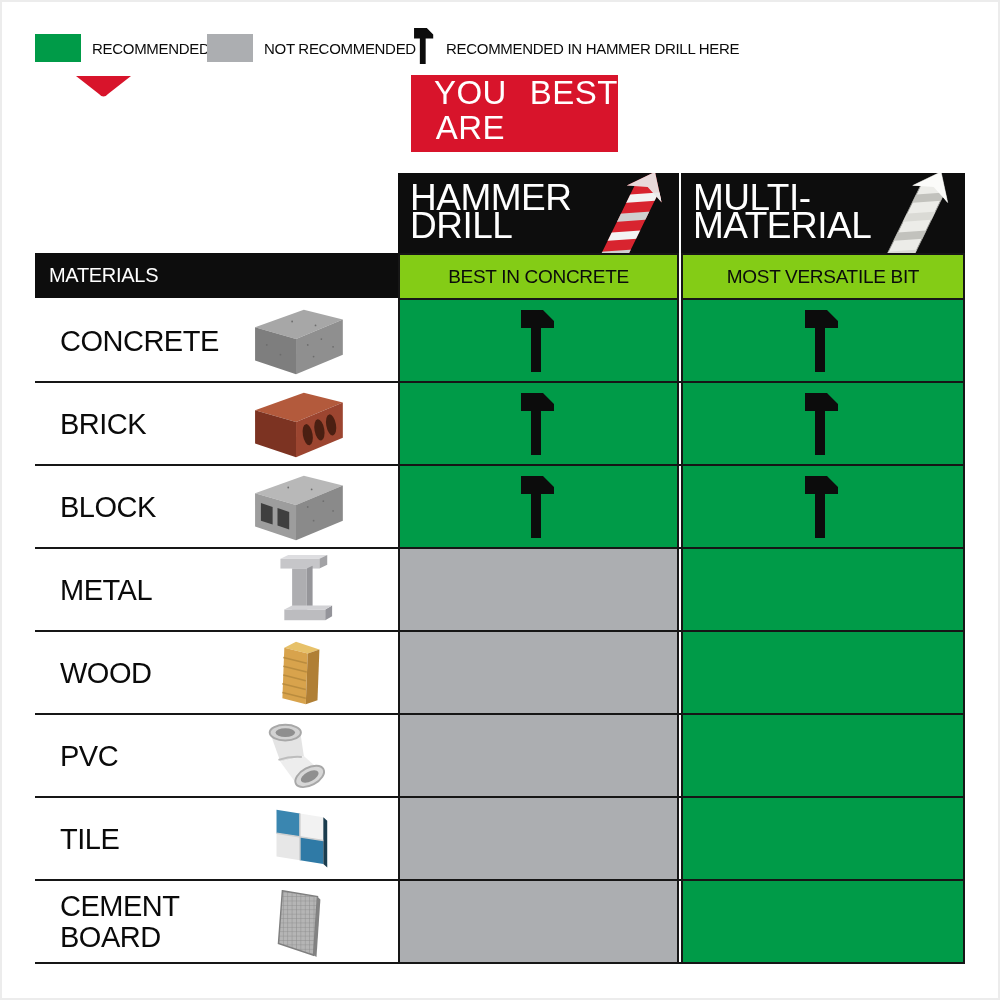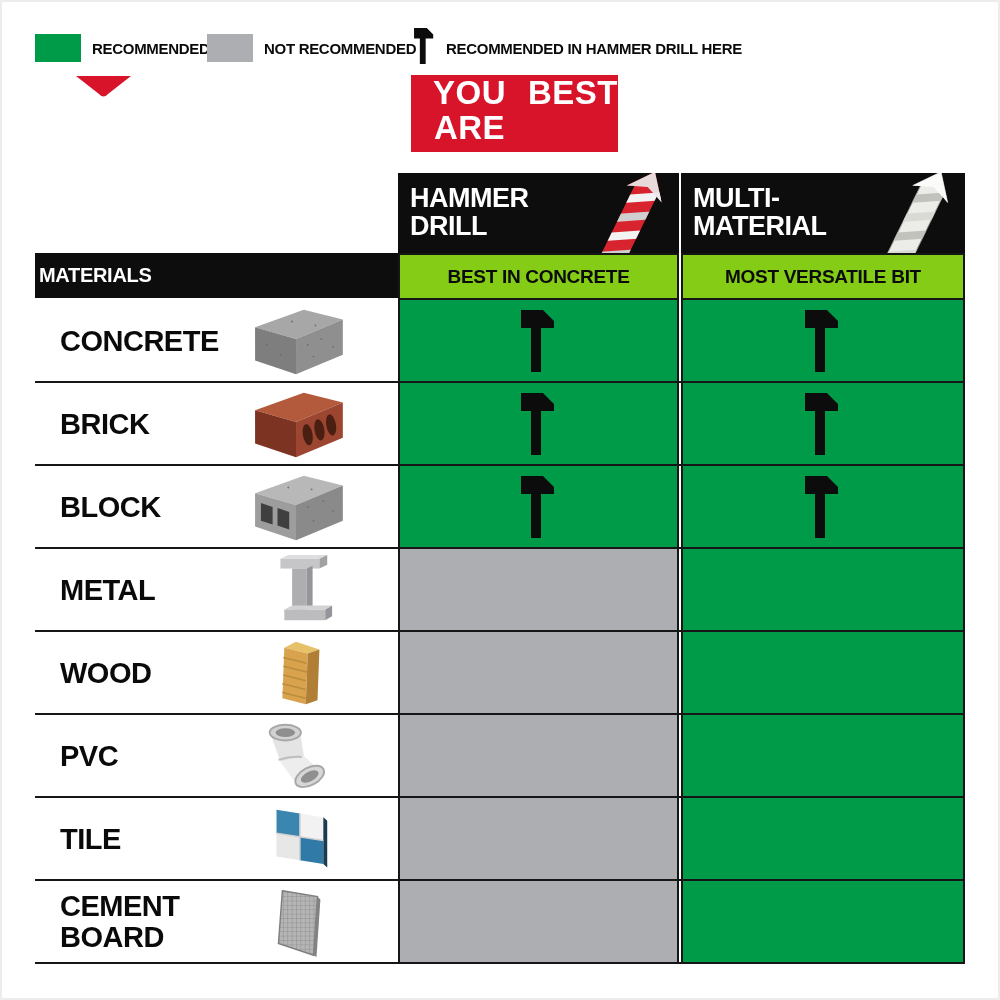--- a/index.html
+++ b/index.html
@@ -5,21 +5,21 @@
   :root{
     --green:#009B48;
     --gray:#ACAEB1;
     --red:#D8142B;
     --black:#0D0D0D;
     --line:#161616;
   }
   html,body{margin:0;padding:0;background:#fff;}
   .page{
     position:relative;width:1000px;height:1000px;background:#fff;overflow:hidden;
-    font-family:"Liberation Sans",sans-serif;font-weight:bold;color:#0a0a0a;
+    font-family:"Liberation Sans",sans-serif;font-weight:normal;color:#0a0a0a;
     box-shadow:inset 0 0 0 2px #ececec;
   }
   
   .legend-item{position:absolute;top:30px;display:flex;align-items:center;gap:11px;height:36px;}
   .legend-item.l1{left:35px}
   .legend-item.l2{left:207px}
   .legend-item.l3{left:414px}
   .swatch{width:46px;height:28px;flex:0 0 auto;}
   .swatch.green{background:var(--green);}
   .swatch.gray{background:var(--gray);}
@@ -28,35 +28,35 @@
   .banner{
     position:absolute;left:411px;top:75px;width:207px;height:77px;background:var(--red);
     color:#fff;text-align:center;font-size:33px;line-height:35px;letter-spacing:0.5px;
     display:flex;flex-direction:row;justify-content:center;
   }
   .banner-tail{position:absolute;left:76px;top:76px;width:55px;height:22px;}
   
   .colhead{position:absolute;top:173px;height:80px;background:var(--black);color:#fff;overflow:hidden;}
   .colhead.c1{left:398px;width:281px;}
   .colhead.c2{left:681px;width:284px;}
-  .colhead .titles{position:absolute;left:12px;top:11px;font-size:27px;line-height:28px;letter-spacing:-0.5px;}
+  .colhead .titles{position:absolute;left:12px;top:11px;font-size:37px;line-height:28px;letter-spacing:-0.5px;}
   .colhead .titles span{display:block;}
   .bit{position:absolute;right:16px;top:-8px;transform:rotate(26deg);}
   
   .subhead{
     position:absolute;top:253px;height:47px;background:#84cc16;border:2px solid var(--line);
     box-sizing:border-box;display:flex;align-items:center;justify-content:center;
     font-size:19px;letter-spacing:-0.3px;color:#0b0b0b;
   }
   .subhead.c1{left:398px;width:281px;}
   .subhead.c2{left:681px;width:284px;}
   
   .matbar{
     position:absolute;left:35px;top:253px;width:363px;height:45px;background:var(--black);
-    color:#fff;display:flex;align-items:center;padding-left:4px;box-sizing:border-box;
+    color:#fff;display:flex;align-items:center;padding-left:14px;box-sizing:border-box;
     font-size:20px;letter-spacing:-0.3px;
   }
   
   .grid{position:absolute;left:35px;top:300px;width:930px;}
   .row{position:relative;height:83px;border-bottom:2px solid var(--line);box-sizing:border-box;}
   .mat-label{
     position:absolute;left:25px;top:50%;transform:translateY(-50%);
     font-size:29px;line-height:31px;letter-spacing:-0.5px;max-width:160px;
   }
   .mat-image{

